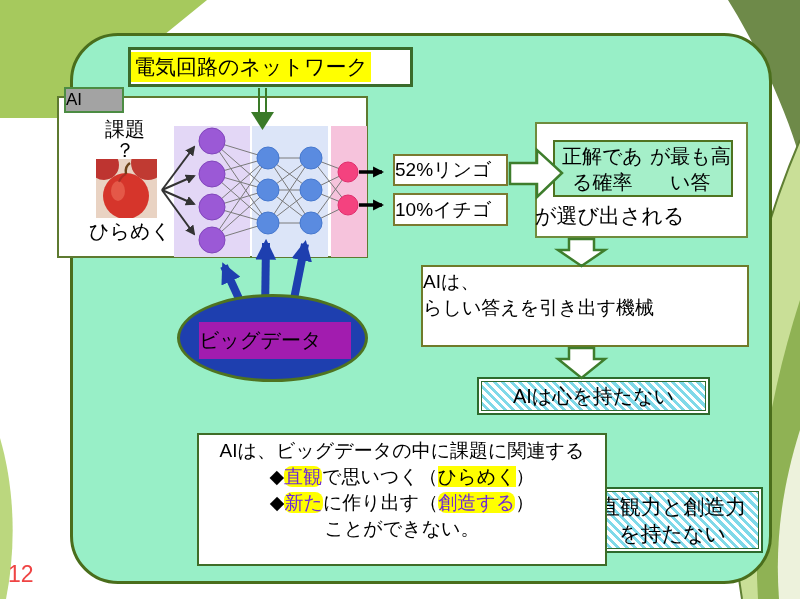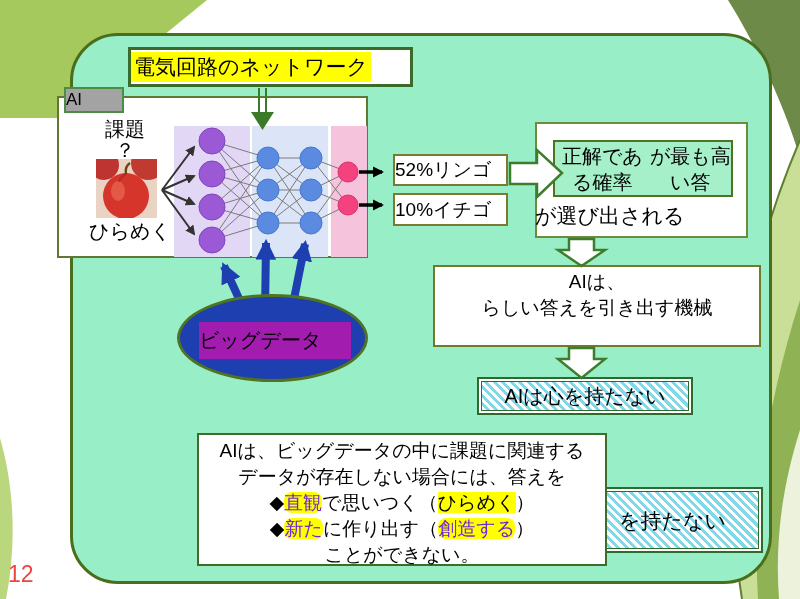--- a/index.html
+++ b/index.html
@@ -39,21 +39,21 @@
   #selection-inner{left:553px;top:140px;width:180px;height:57px;background:#A5EFC9;border:2px solid #4F7320;z-index:3;
       font-size:20px;line-height:26px;}
   #selection-suffix{left:535px;top:203px;width:213px;height:26px;z-index:3;font-size:21px;font-family:Liberation Mono, monospace;}
 
   #machine-box{left:421px;top:265px;width:328px;height:82px;border-color:#6F7B2A;font-size:19px;line-height:26px;padding-top:2px;}
 
   .hatch-box{background:#fff;border:2px solid #2D6A2D;padding:2px;z-index:2;}
   .hatch-inner{width:100%;height:100%;border:1px solid #2D6A2D;box-sizing:border-box;
       background:repeating-linear-gradient(45deg,#ffffff 0 3px,#7FD9E9 3px 6px);
       display:flex;flex-direction:column;align-items:center;justify-content:center;text-align:center;}
-  #no-mind-box{left:477px;top:377px;width:216px;height:38px;}
+  #no-mind-box{left:477px;top:377px;width:233px;height:38px;}
   #no-mind-box .hatch-inner{font-size:20px;}
   #no-intuition-box{left:582px;top:487px;width:181px;height:66px;}
   #no-intuition-box .hatch-inner{font-size:21px;line-height:27px;}
 
   #limitation-box{left:197px;top:433px;width:410px;height:133px;border-color:#3F6D28;
       font-size:19px;line-height:26px;text-align:center;padding-top:3px;}
   .hl-red{background:#FFFF00;color:#6d28d9;border-radius:8px;}
   .hl-blue{background:#FFFF00;color:#000000;}
 
   #bigdata-ellipse{left:177px;top:294px;width:191px;height:88px;border-radius:50%;
@@ -93,37 +93,37 @@
 <div id="result-box-1" class="abs wbox center result-box">52%リンゴ</div>
 <div id="result-box-2" class="abs wbox center result-box">10%イチゴ</div>
 
 <div id="selection-box" class="abs wbox"></div>
 <div id="selection-inner" class="abs center" style="flex-direction:row;">
   <div>正解である確率</div>
   <div>が最も高い答</div>
 </div>
 <div id="selection-suffix" class="abs center">が選び出される</div>
 
-<div id="machine-box" class="abs wbox" style="text-align:center;margin-left:12px;">
+<div id="machine-box" class="abs wbox" style="text-align:left;">
   <div>AIは、</div>
   <div>らしい答えを引き出す機械</div>
 </div>
 
 <div id="no-mind-box" class="abs hatch-box">
   <div class="hatch-inner">AIは心を持たない</div>
 </div>
 <div id="no-intuition-box" class="abs hatch-box">
   <div class="hatch-inner">
+    <div>直観力と創造力</div>
     <div>を持たない</div>
   </div>
 </div>
 
 <div id="limitation-box" class="abs wbox">
   <div>AIは、ビッグデータの中に課題に関連する</div>
-  <div>データが存在しない場合には、答えを</div>
   <div><span>◆</span><span class="hl-red">直観</span><span>で思いつく（</span><span class="hl-blue">ひらめく</span><span>）</span></div>
   <div><span>◆</span><span class="hl-red">新た</span><span>に作り出す（</span><span class="hl-red">創造する</span><span>）</span></div>
   <div>ことができない。</div>
 </div>
 
 <div id="page-number" class="abs">12</div>
 
 <svg id="diagram" class="abs" width="800" height="599" viewBox="0 0 800 599">
   <defs>
     <marker id="mdark" viewBox="0 0 10 10" refX="8" refY="5" markerWidth="5" markerHeight="5" orient="auto">

